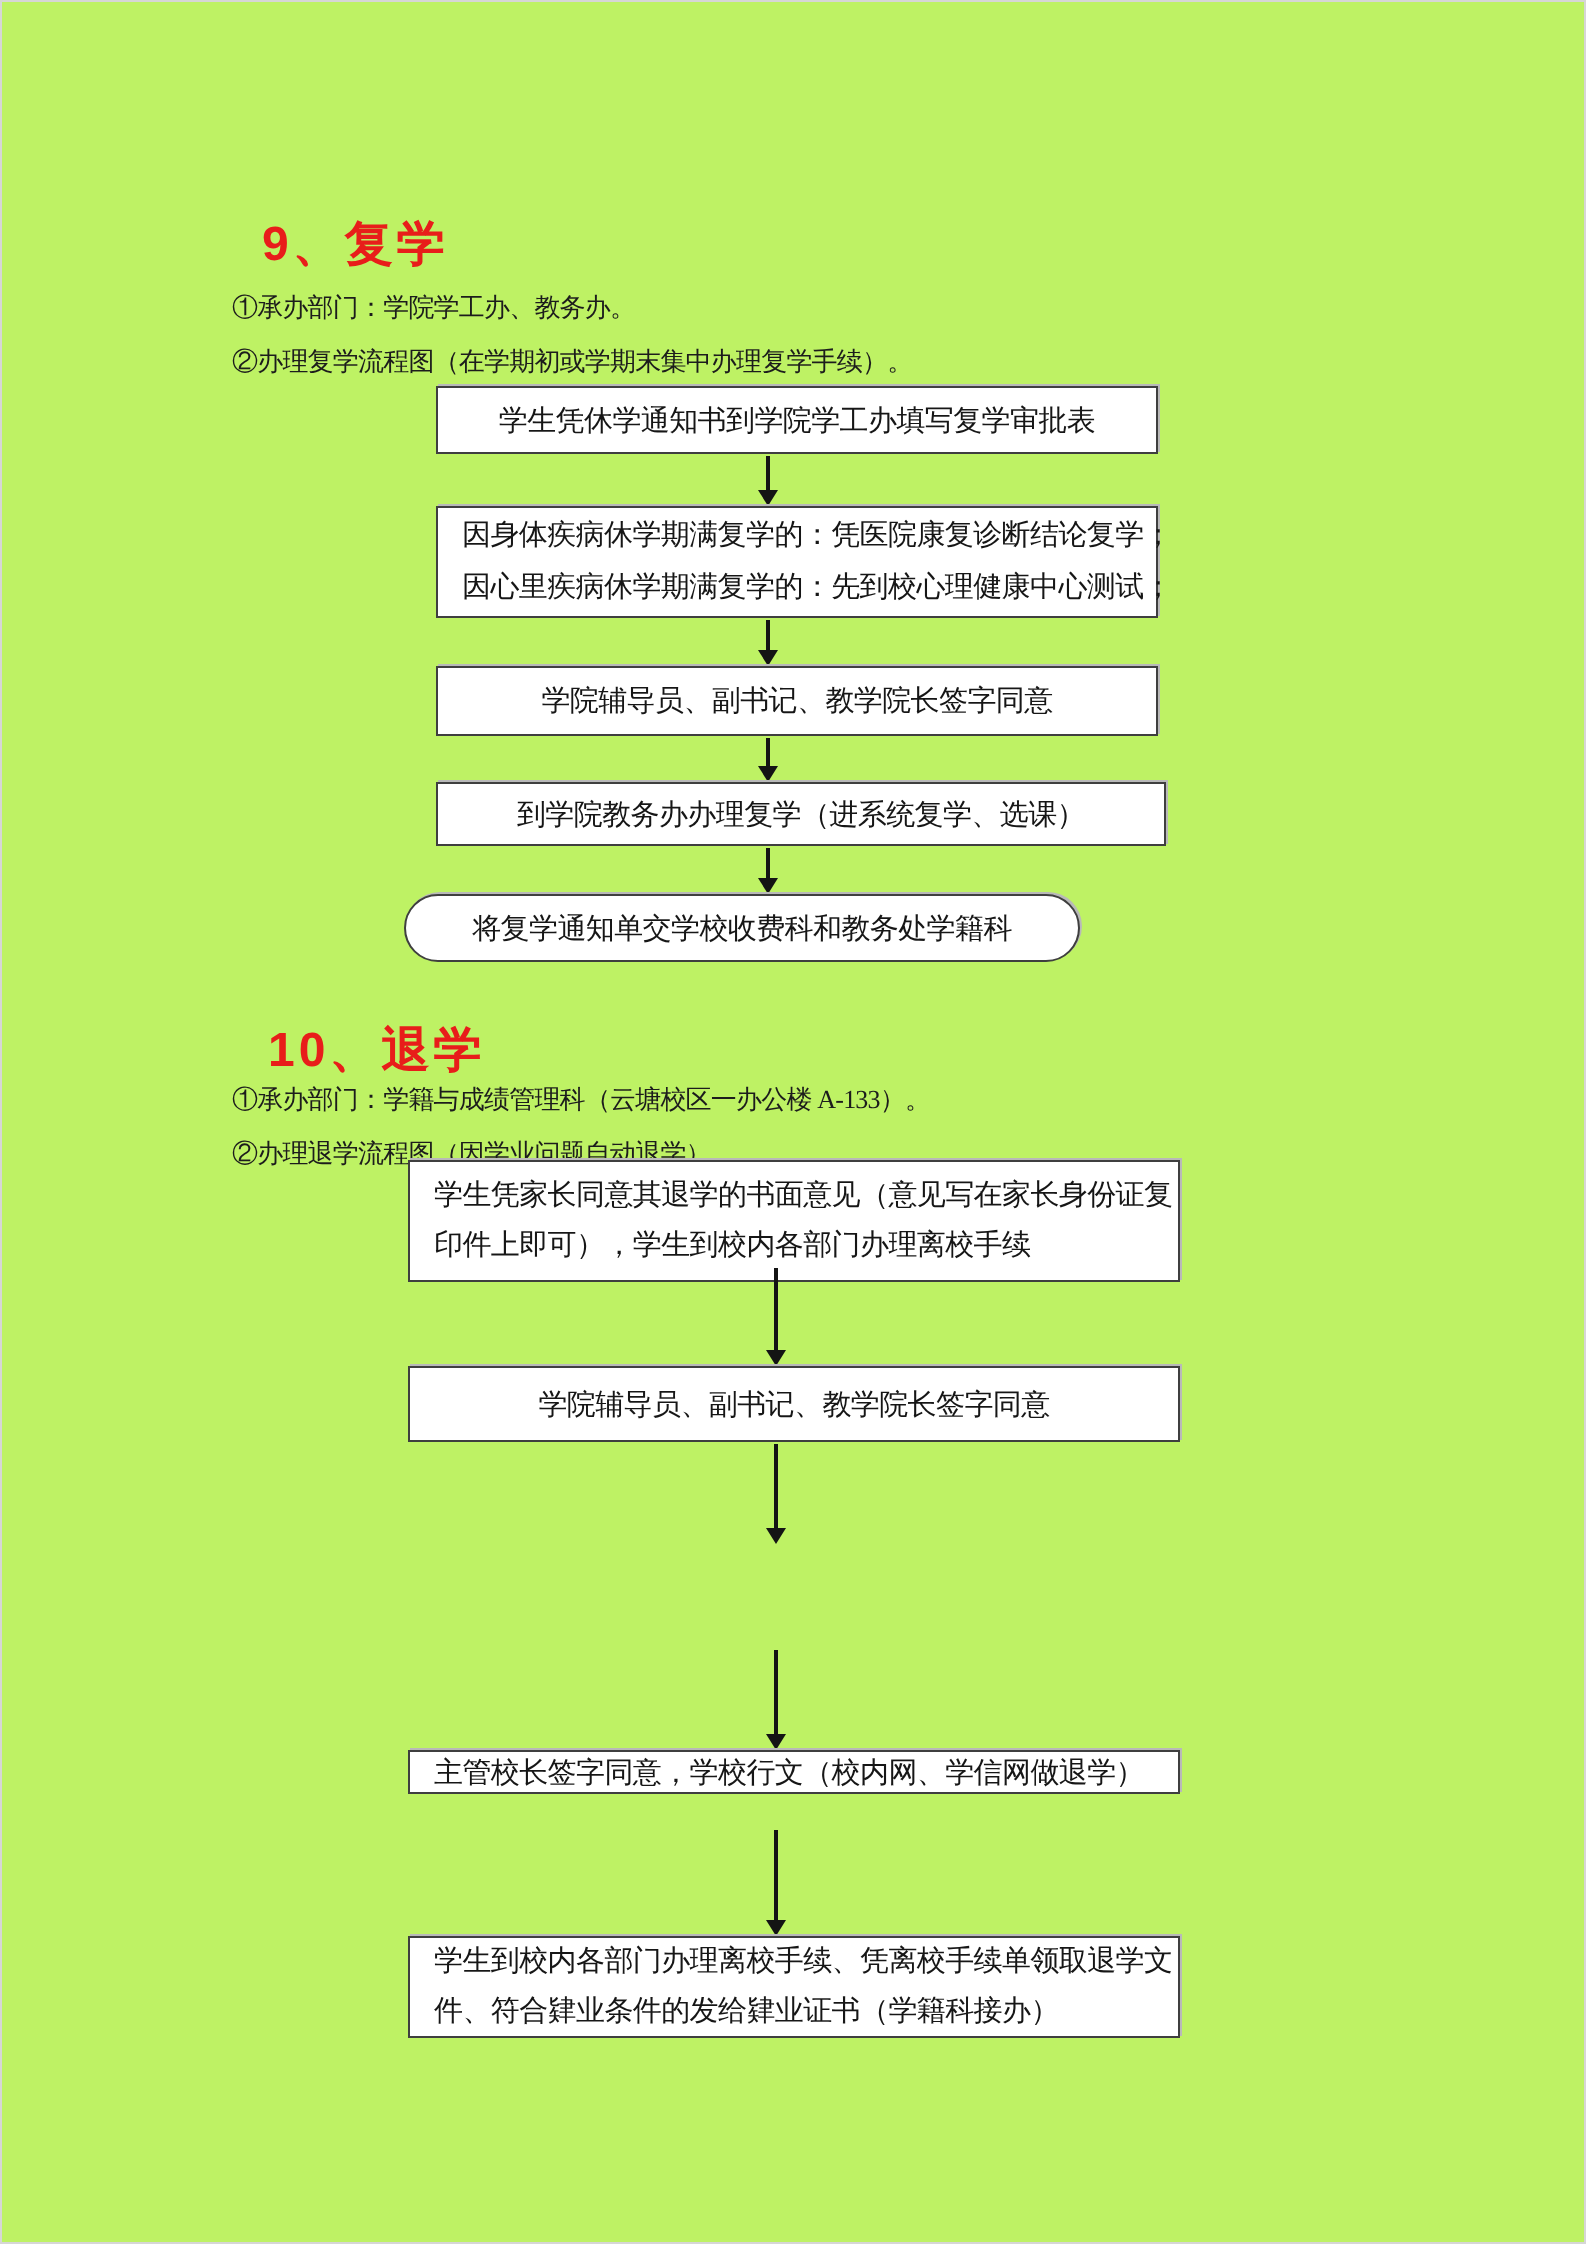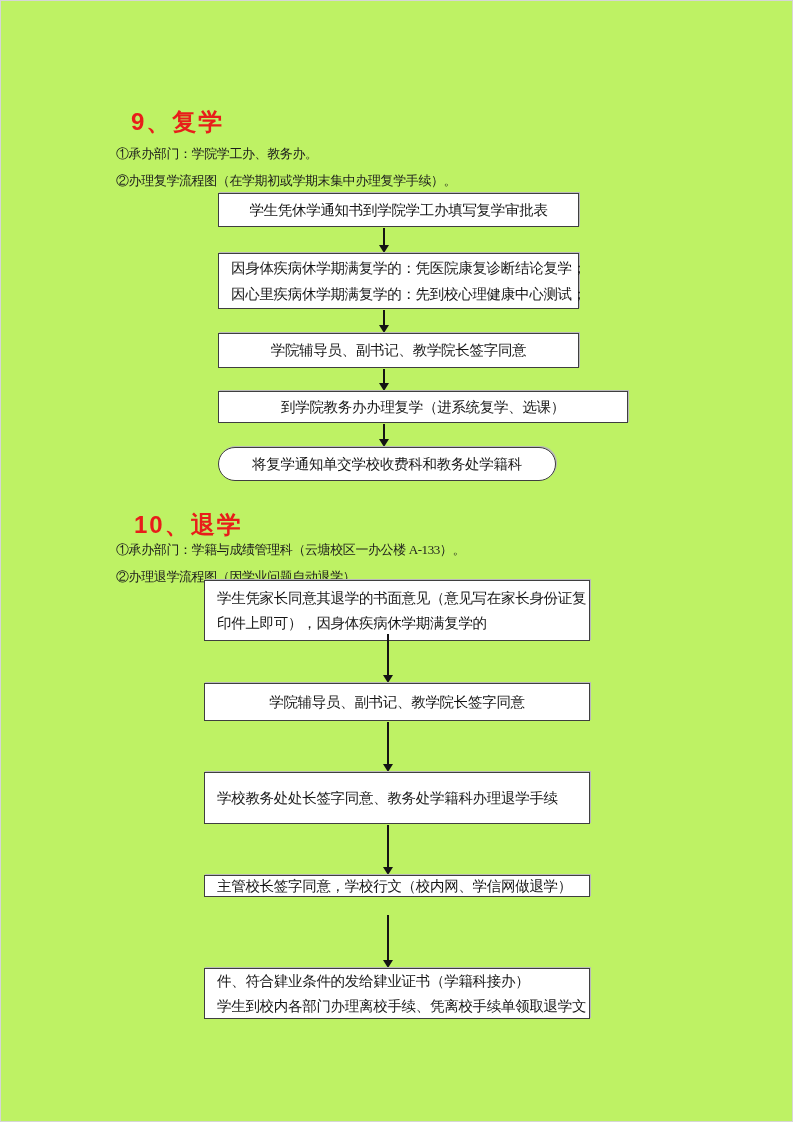--- a/index.html
+++ b/index.html
@@ -52,52 +52,49 @@
     <div class="ln">因身体疾病休学期满复学的：凭医院康复诊断结论复学；</div>
     <div class="ln">因心里疾病休学期满复学的：先到校心理健康中心测试；</div>
   </div>
   <div class="arrow" style="left:382px; top:309px; height:15px;"></div>
 
   <div class="fbox center" style="left:217px; top:332px; width:361px; height:35px;">
     <div class="ln">学院辅导员、副书记、教学院长签字同意</div>
   </div>
   <div class="arrow" style="left:382px; top:368px; height:14px;"></div>
 
-  <div class="fbox center" style="left:217px; top:390px; width:410px; height:32px;">
+  <div class="fbox center" style="left:217px; top:390px; width:365px; height:32px;">
     <div class="ln">到学院教务办办理复学（进系统复学、选课）</div>
   </div>
   <div class="arrow" style="left:382px; top:423px; height:15px;"></div>
 
-  <div class="fbox center" style="left:217px; top:446px; width:338px; height:34px;border-radius:17px;">
+  <div class="fbox center" style="left:201px; top:446px; width:338px; height:34px;border-radius:17px;">
     <div class="ln">将复学通知单交学校收费科和教务处学籍科</div>
   </div>
 
   <div class="sec-title" style="left:133px; top:508px;">10、退学</div>
   <div class="body-line" style="left:115px; top:540px;">①承办部门：学籍与成绩管理科（云塘校区一办公楼 A-133）。</div>
   <div class="body-line" style="left:115px; top:567px;">②办理退学流程图（因学业问题自动退学）。</div>
 
   <div class="fbox left lh25" style="left:203px; top:579px; width:386px; height:61px;">
     <div class="ln">学生凭家长同意其退学的书面意见（意见写在家长身份证复</div>
-    <div class="ln">印件上即可），因身体疾病休学期满复学的</div>
+    <div class="ln">印件上即可），学生到校内各部门办理离校手续</div>
   </div>
   <div class="arrow" style="left:386px; top:633px; height:41px;"></div>
 
   <div class="fbox center" style="left:203px; top:682px; width:386px; height:38px;">
     <div class="ln">学院辅导员、副书记、教学院长签字同意</div>
   </div>
   <div class="arrow" style="left:386px; top:721px; height:42px;"></div>
 
-  <div class="fbox left" style="left:203px; top:771px; width:386px; height:52px;">
-    <div class="ln">学校教务处处长签字同意、教务处学籍科办理退学手续</div>
-  </div>
   <div class="arrow" style="left:386px; top:824px; height:42px;"></div>
 
   <div class="fbox left" style="left:203px; top:874px; width:386px; height:22px;">
     <div class="ln">主管校长签字同意，学校行文（校内网、学信网做退学）</div>
   </div>
   <div class="arrow" style="left:386px; top:914px; height:45px;"></div>
 
   <div class="fbox left lh25" style="left:203px; top:967px; width:386px; height:51px;">
+    <div class="ln">学生到校内各部门办理离校手续、凭离校手续单领取退学文</div>
     <div class="ln">件、符合肄业条件的发给肄业证书（学籍科接办）</div>
-    <div class="ln">学生到校内各部门办理离校手续、凭离校手续单领取退学文</div>
   </div>
 
 </div>
 
 </body></html>

